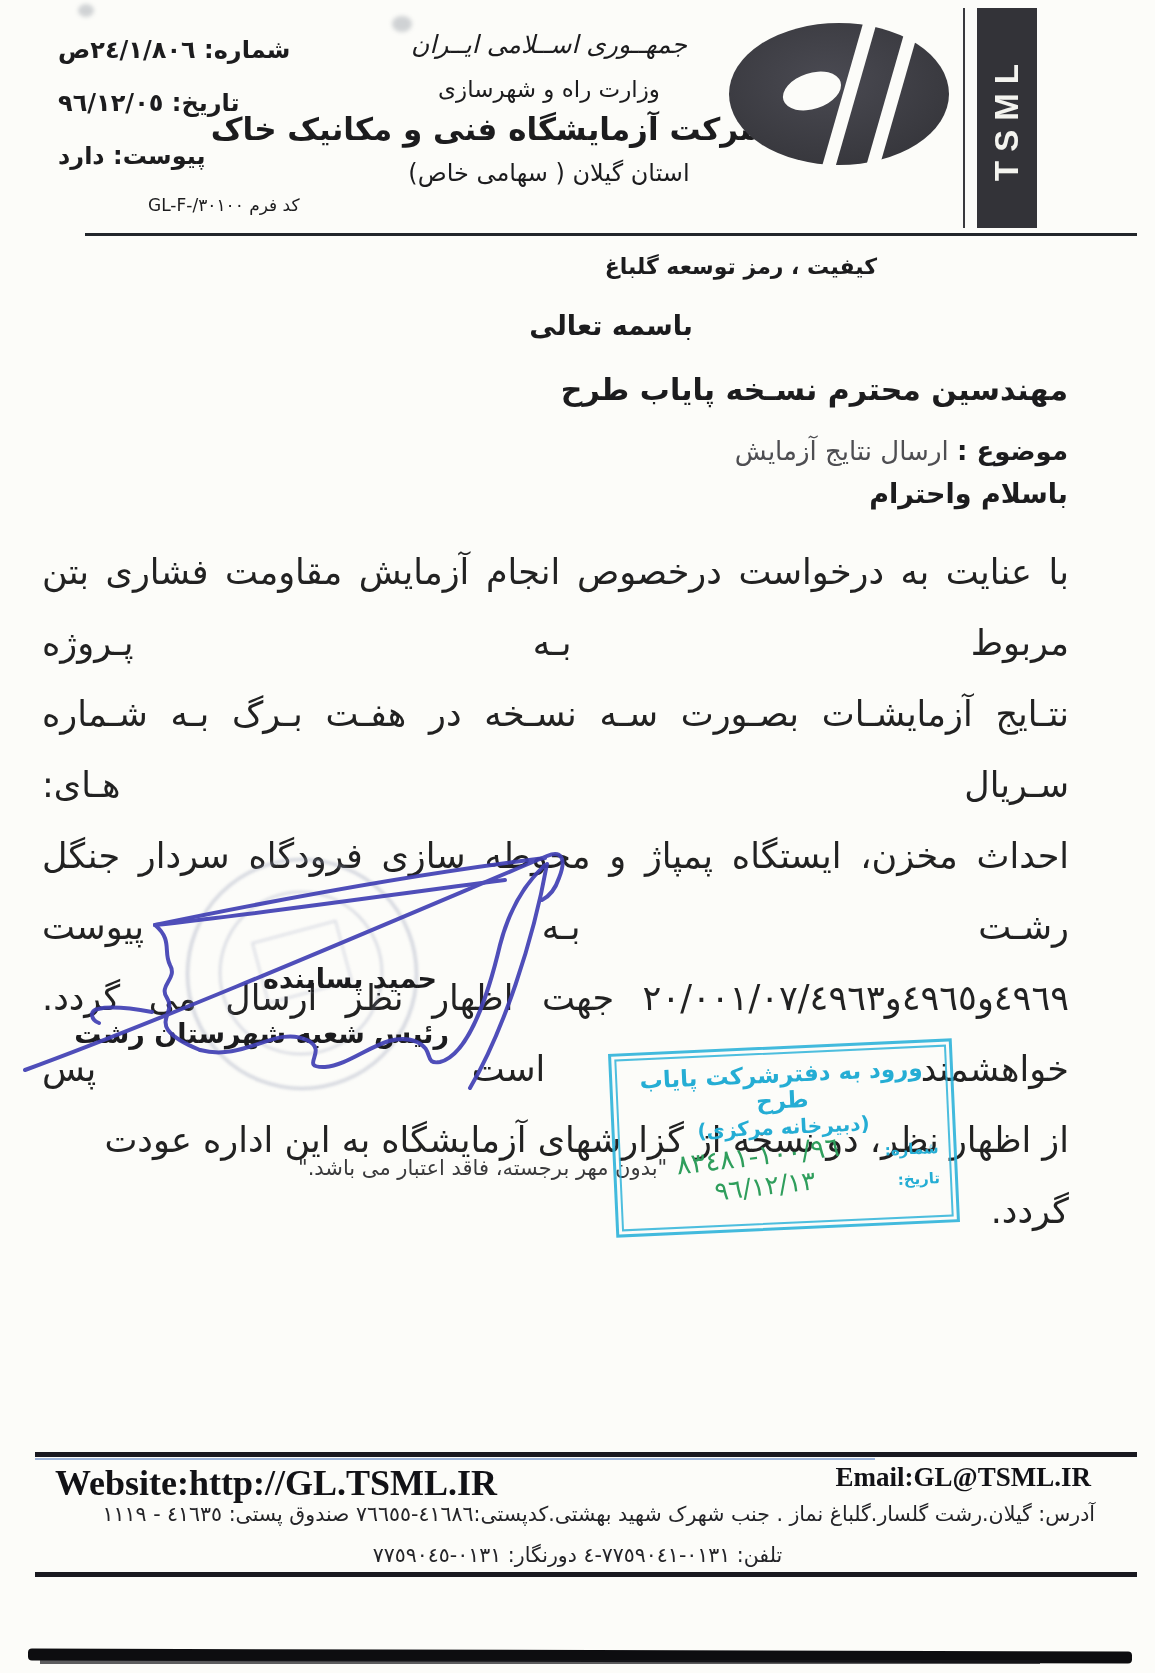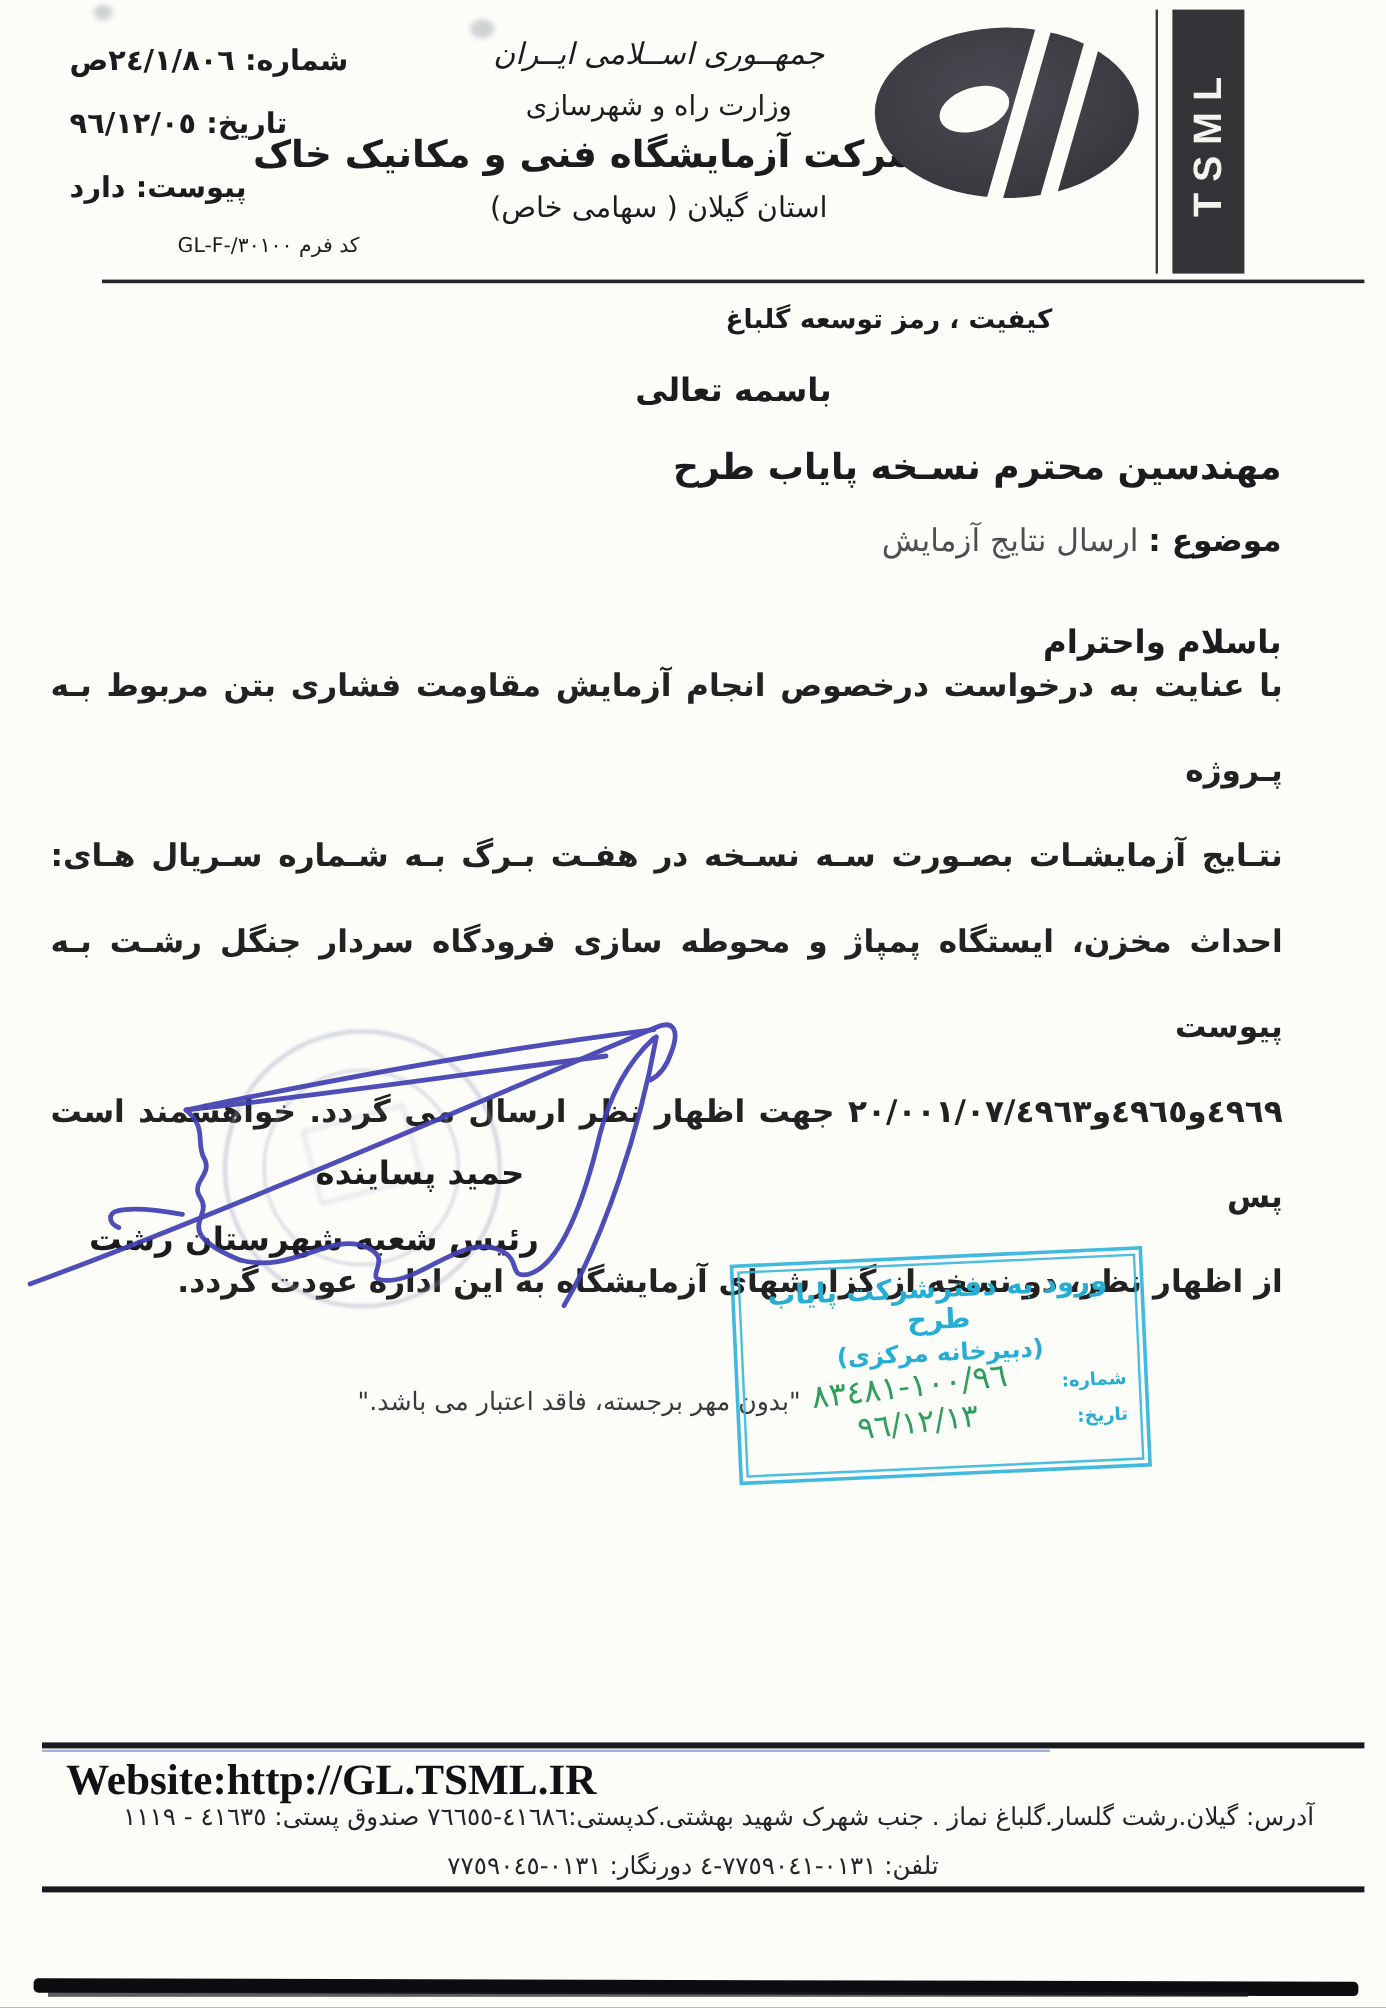--- a/index.html
+++ b/index.html
@@ -27,24 +27,24 @@
             letter-spacing:9px;font-family:"Liberation Sans",sans-serif;}
   #hdr-rule{left:85px;top:233px;width:1052px;height:3px;background:#22262b;}
 
   
   #tagline{right:278px;top:254px;font-size:22px;font-weight:bold;}
   #bismillah{right:462px;top:310px;font-size:27px;font-weight:bold;}
   #recipient{right:87px;top:372px;font-size:30px;font-weight:bold;}
   #subject{right:87px;top:436px;font-size:26px;}
   #subject .lbl{font-weight:bold;}
   #subject .val{color:#4e4e52;}
-  #salutation{right:87px;top:478px;font-size:27px;font-weight:bold;margin-top:42px;}
-
-  
-  #body-par{left:42px;right:86px;top:537px;direction:rtl;font-size:26px;color:#222;font-weight:bold;}
+  #salutation{right:87px;top:478px;font-size:27px;font-weight:bold;}
+
+  
+  #body-par{left:42px;right:86px;top:537px;direction:rtl;font-size:35px;color:#222;}
   #body-par .bline{line-height:71px;text-align:justify;text-align-last:justify;white-space:normal;}
   #body-par .bline.last{text-align:right;text-align-last:right;}
 
   
   .ghost{border-radius:50%;border:3px solid rgba(148,156,182,.42);filter:blur(1.4px);}
   #ghost-outer{left:186px;top:858px;width:226px;height:226px;}
   #ghost-inner{left:219px;top:891px;width:160px;height:160px;border-width:2px;}
   #ghost-core{left:258px;top:930px;width:84px;height:60px;border:2px solid rgba(148,156,182,.35);
               filter:blur(1.6px);transform:rotate(-15deg);}
   #sig-name{right:718px;top:963px;font-size:27px;font-weight:bold;}
@@ -180,20 +180,21 @@
       <div class="rs-row">
         <span class="rs-lbl">تاریخ:</span>
         <span class="rs-val date" dir="ltr">٩٦/١٢/١٣</span>
       </div>
     </div>
   </div>
 
   <div class="abs" id="f-rule-top"></div>
   <div class="abs" id="f-rule-blue"></div>
   <div class="abs nowrap" id="f-web">Website:http://GL.TSML.IR</div>
+  <div class="abs nowrap" id="f-mail">Email:GL@TSML.IR</div>
 
   <div class="abs nowrap" id="f-addr">
     <span>آدرس: گیلان.رشت گلسار.گلباغ نماز . جنب شهرک شهید بهشتی.کدپستی:</span><span class="ltrnum">٤١٦٨٦-٧٦٦٥٥</span>
     <span>صندوق پستی:</span>
     <span class="ltrnum">٤١٦٣٥ - ١١١٩</span>
   </div>
 
   <div class="abs nowrap" id="f-phone">
     <span>تلفن:</span>
     <span class="ltrnum">٠١٣١-٧٧٥٩٠٤١-٤</span>

